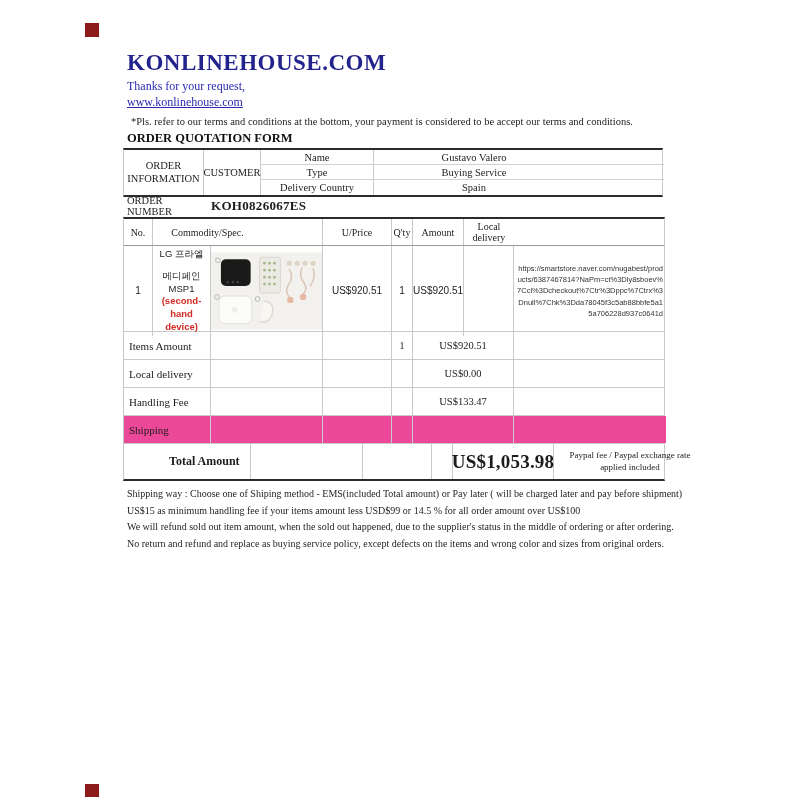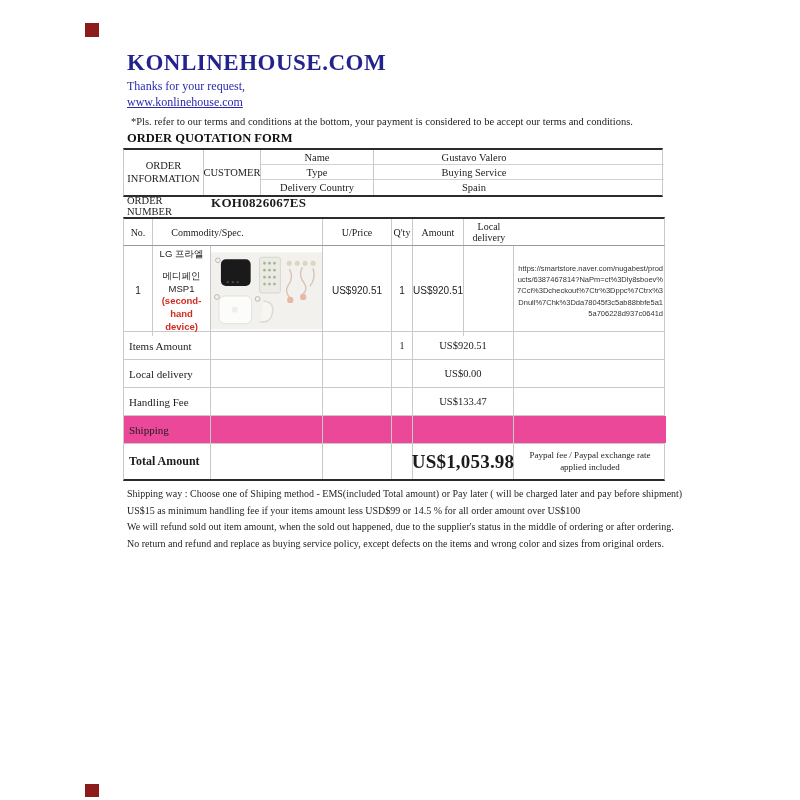--- a/index.html
+++ b/index.html
@@ -25,21 +25,21 @@
     grid-template-columns:80px 57px 113px 290px;grid-auto-rows:15px;
     border-top:2px solid #2b2b2b;border-bottom:2px solid #2b2b2b;
     border-left:1px solid #c9c9c9;border-right:1px solid #c9c9c9;
     font-size:10.5px;box-sizing:border-box;}
   .cust .cell{display:flex;align-items:center;justify-content:center;text-align:center;
     border-right:1px solid #c9c9c9;box-sizing:border-box;}
   .cust .span3{grid-row:1 / 4;}
   .cust .rowline{border-bottom:1px solid #d2d2d2;}
   .cust .val{padding-right:90px;border-right:none;}
 
-  .order-num{position:absolute;left:0;top:195px;width:540px;height:22px;display:flex;align-items:flex-start;
+  .order-num{position:absolute;left:0;top:195px;width:540px;height:22px;display:flex;align-items:center;
     border-bottom:2px solid #2b2b2b;}
   .order-num .lbl{font-size:10.5px;margin-left:4px;width:80px;}
   .order-num .val{font-size:13px;font-weight:bold;margin-left:4px;letter-spacing:0.3px;}
 
   
   .itable{position:absolute;left:0;top:217px;width:542px;box-sizing:border-box;}
   .trow{display:grid;grid-template-columns:29px 58px 112px 69px 21px 51px 50px 152px;
     border-left:1px solid #c9c9c9;border-right:1px solid #c9c9c9;border-bottom:1px solid #c9c9c9;
     box-sizing:border-box;}
   .trow .c{display:flex;align-items:center;justify-content:center;text-align:center;
@@ -60,21 +60,21 @@
 
   .srow{height:28px;font-size:11px;}
   .srow .label{justify-content:flex-start;padding-left:5px;grid-column:1 / 3;}
   .srow .gap1{grid-column:3 / 4;}
   .srow .gap2{grid-column:4 / 5;}
   .srow .qty{grid-column:5 / 6;font-size:10px;}
   .srow .amt{grid-column:6 / 8;font-size:10.5px;}
   .srow .tail{grid-column:8 / 9;}
   .srow.yellow .c{background:#ec4899;}
 
-  .total-row{height:37px;border-bottom:2.5px solid #2b2b2b;}
+  .total-row{height:37px;border-bottom:2.5px solid #2b2b2b;padding-left:40px;}
   .total-row .label{font-weight:bold;font-size:12px;}
   .total-row .amt{font-weight:bold;font-size:19px;letter-spacing:0.2px;}
   .total-row .tail{font-size:9px;line-height:1.3;padding:0 8px;}
 
   .notes{position:absolute;left:4px;top:489px;width:560px;}
   .notes p{margin:0 0 6px 0;font-size:10px;line-height:10.5px;white-space:nowrap;color:#1e1e1e;}
 </style>
 </head>
 <body>
 

